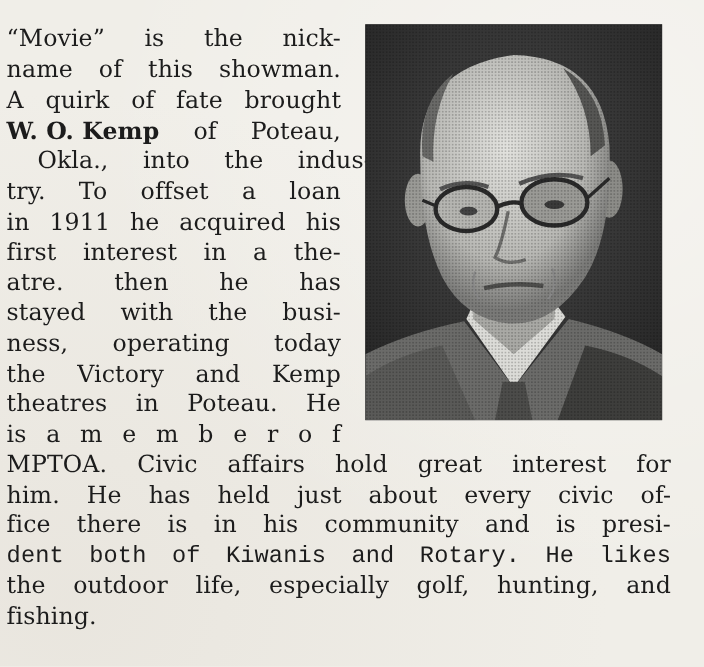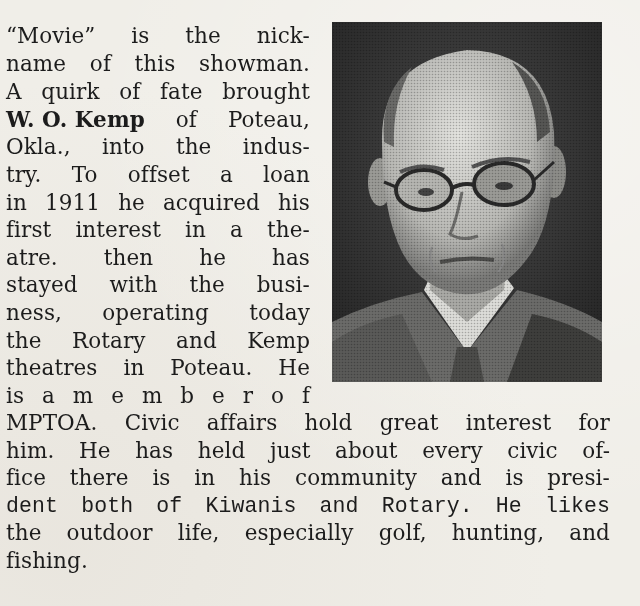--- a/index.html
+++ b/index.html
@@ -72,21 +72,21 @@
         <span>quirk</span>
         <span>of</span>
         <span>fate</span>
         <span>brought</span>
       </div>
       <div class="line narrow" style="top: 106px;">
         <span class="bold">W. O. Kemp</span>
         <span>of</span>
         <span>Poteau,</span>
       </div>
-      <div class="line narrow" style="top: 133px;">
+      <div class="line narrow" style="top: 133px; margin-left: 28px;">
         <span>Okla.,</span>
         <span>into</span>
         <span>the</span>
         <span>indus-</span>
       </div>
       <div class="line narrow" style="top: 161px;">
         <span>try.</span>
         <span>To</span>
         <span>offset</span>
         <span>a</span>
@@ -118,21 +118,21 @@
         <span>the</span>
         <span>busi-</span>
       </div>
       <div class="line narrow" style="top: 299px;">
         <span>ness,</span>
         <span>operating</span>
         <span>today</span>
       </div>
       <div class="line narrow" style="top: 327px;">
         <span>the</span>
-        <span>Rotary</span>
+        <span>Victory</span>
         <span>and</span>
         <span>Kemp</span>
       </div>
       <div class="line narrow" style="top: 354px;">
         <span>theatres</span>
         <span>in</span>
         <span>Poteau.</span>
         <span>He</span>
       </div>
       <div class="line narrow" style="top: 382px;">

